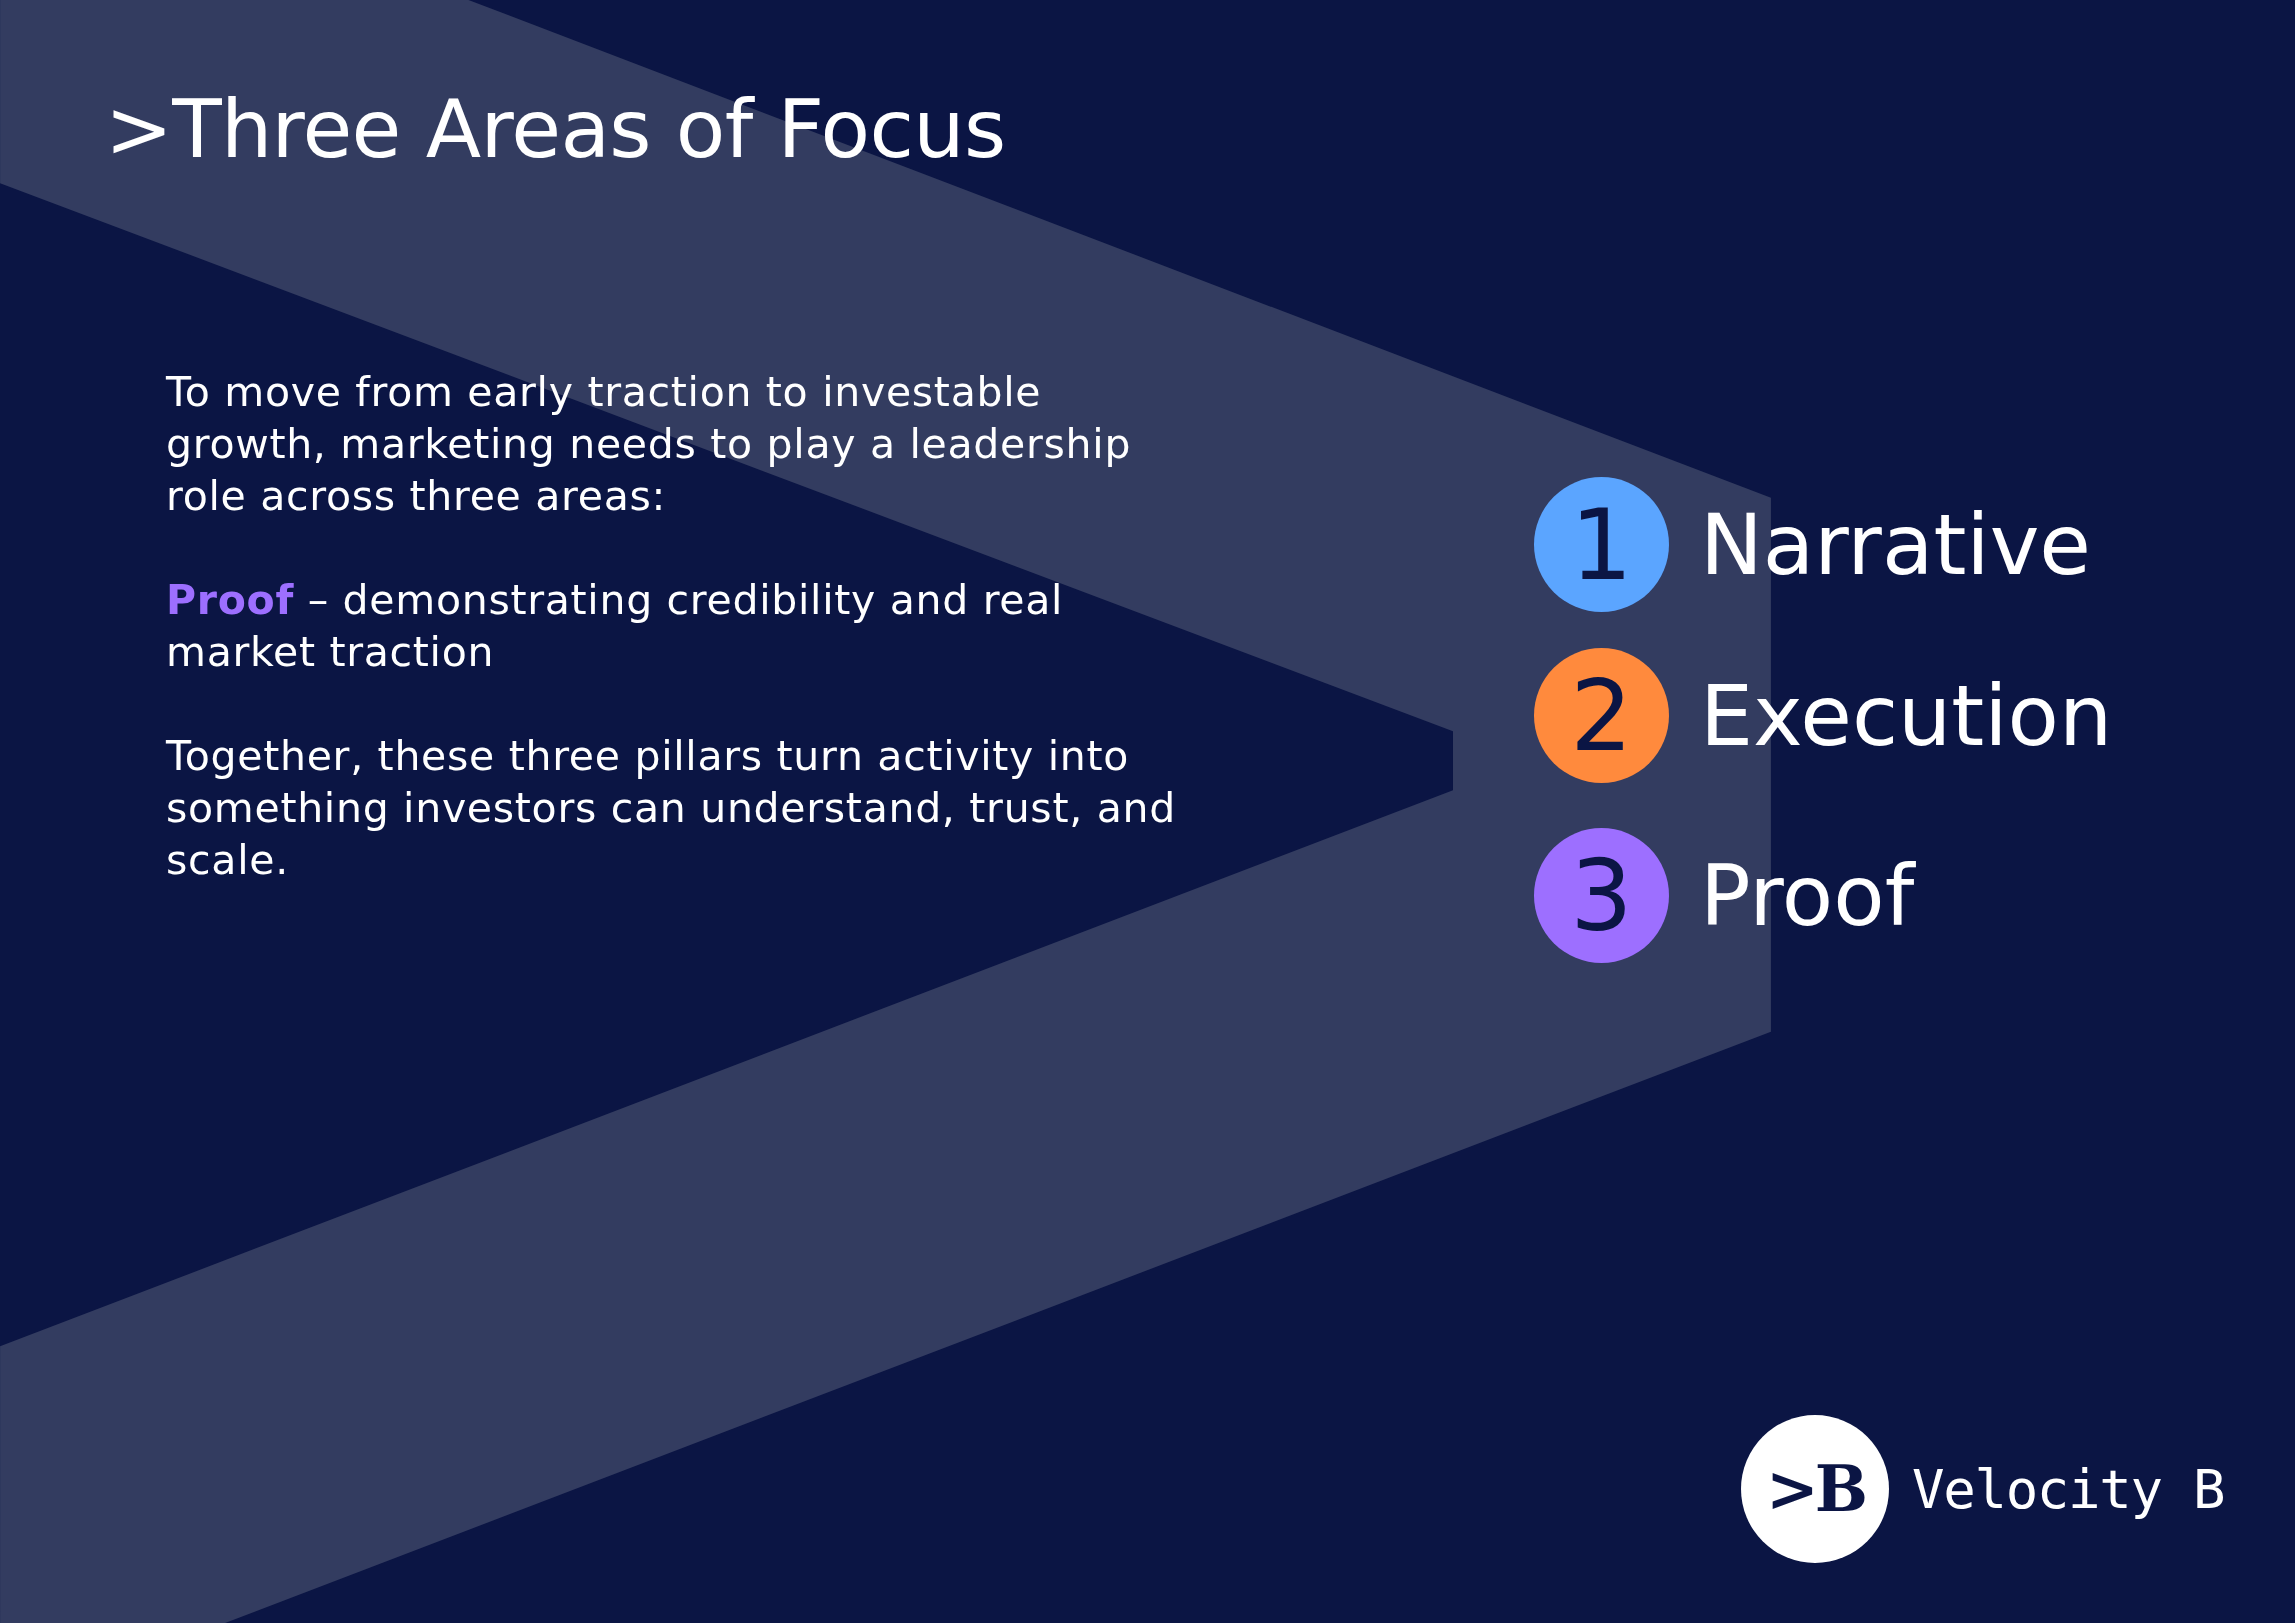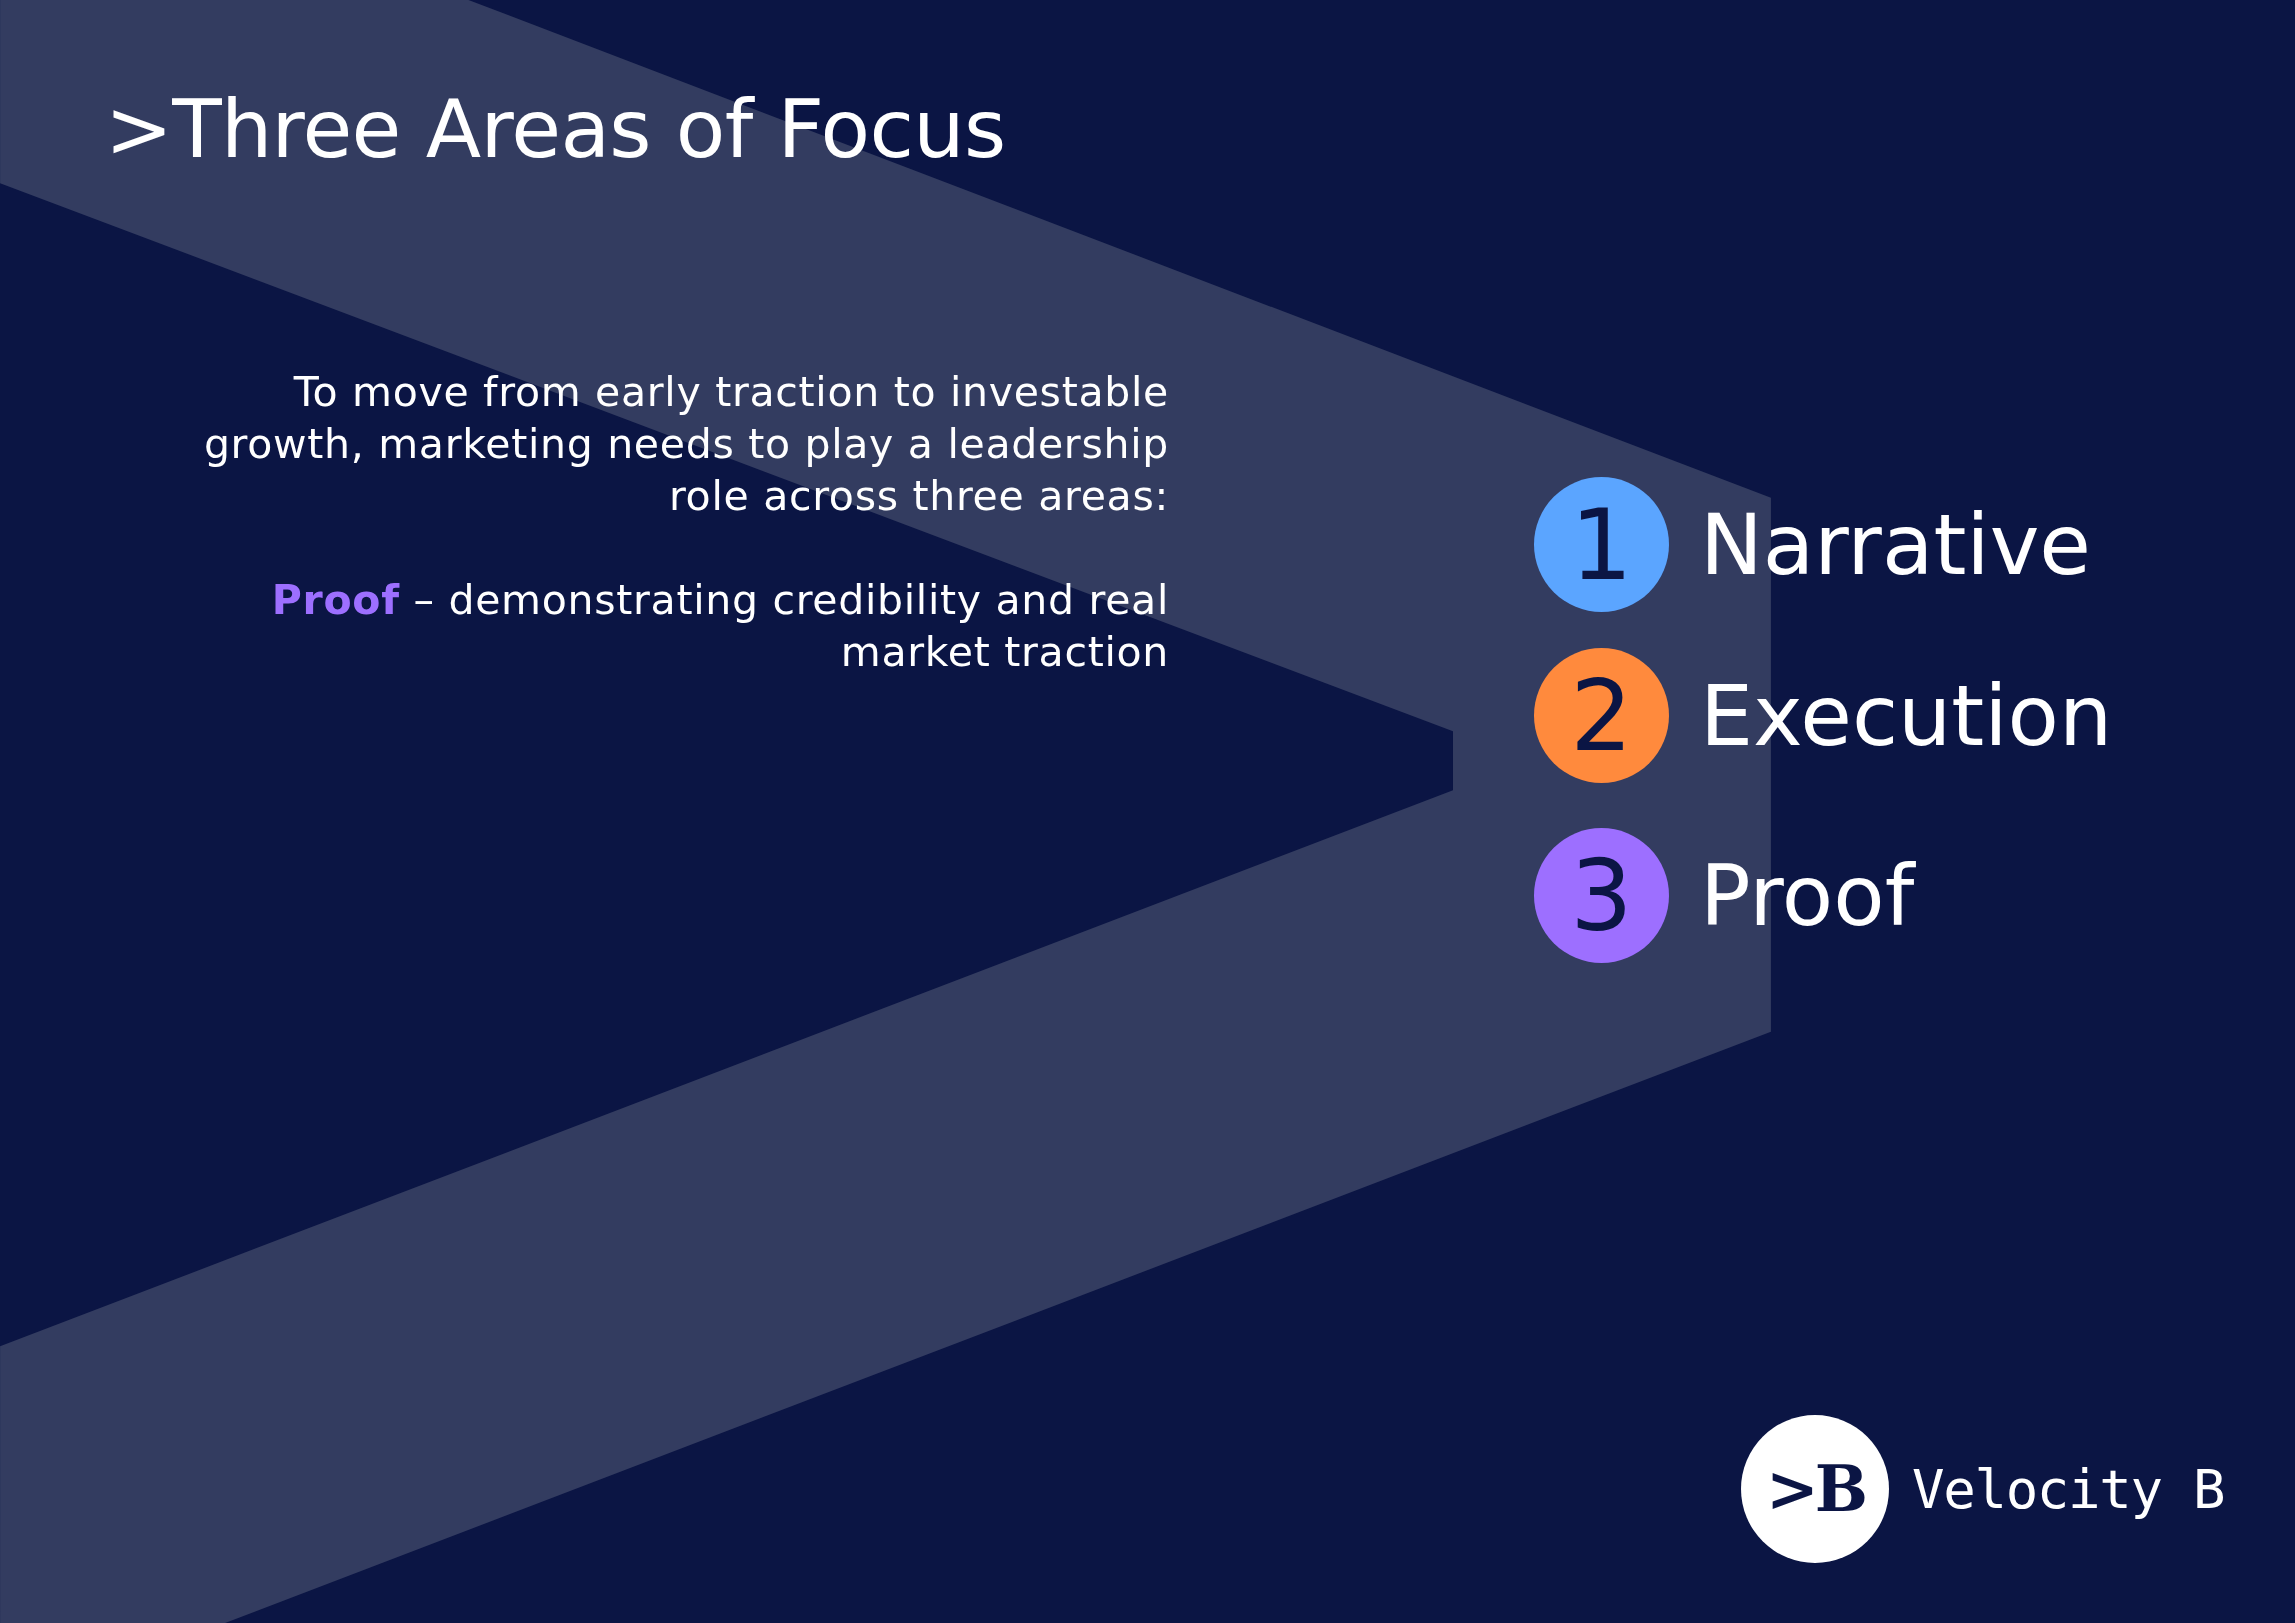--- a/index.html
+++ b/index.html
@@ -10,22 +10,22 @@
     font-family: "DejaVu Sans", sans-serif;
     color: #ffffff;
   }
   .bg-shape { position: absolute; left: 0; top: 0; width: 2295px; height: 1623px; }
   .title {
     position: absolute; left: 105px; top: 89px;
     font-size: 81px; font-weight: 400; letter-spacing: -0.7px;
     white-space: nowrap; line-height: 1;
   }
   .body-text {
-    position: absolute; left: 148px; top: 366px; width: 1021px;
-    font-size: 41px; line-height: 52px; letter-spacing: 0.7px; text-align: right;
+    position: absolute; left: 166px; top: 366px; width: 1021px;
+    font-size: 41px; line-height: 52px; letter-spacing: 0.7px;
   }
   .body-text p { margin: 0 0 52px 0; }
   .body-text .kw { font-weight: 700; }
   .pillars { position: absolute; left: 1534px; top: 0; }
   .pillar { position: absolute; left: 0; display: flex; align-items: center; height: 135px; }
   .circle {
     width: 135px; height: 135px; border-radius: 50%;
     display: flex; align-items: center; justify-content: center;
     color: #0b1544; font-size: 98px; font-weight: 400; line-height: 1;
   }
@@ -51,20 +51,21 @@
   <polygon fill="#333c60" points="716,0 2707,761 2707,1577 344,2481 0,2481 0,2058 2221,1208 2221,1118 0,280 0,0"></polygon>
 </svg>
 
 <div class="title">&gt;Three Areas of Focus</div>
 
 <div class="body-text">
   <p>To move from early traction to investable growth, marketing needs to play a leadership role across three areas:</p>
   <p>
     <span class="kw" style="color:#9d6fff">Proof</span><span> – demonstrating credibility and real market traction</span>
   </p>
+  <p>Together, these three pillars turn activity into something investors can understand, trust, and scale.</p>
 </div>
 
 <div class="pillars">
   <div class="pillar" style="top:477px">
     <div class="circle" style="background:#5ba5ff">1</div>
     <div class="pillar-label">Narrative</div>
   </div>
   <div class="pillar" style="top:648px">
     <div class="circle" style="background:#ff8a3d">2</div>
     <div class="pillar-label">Execution</div>

